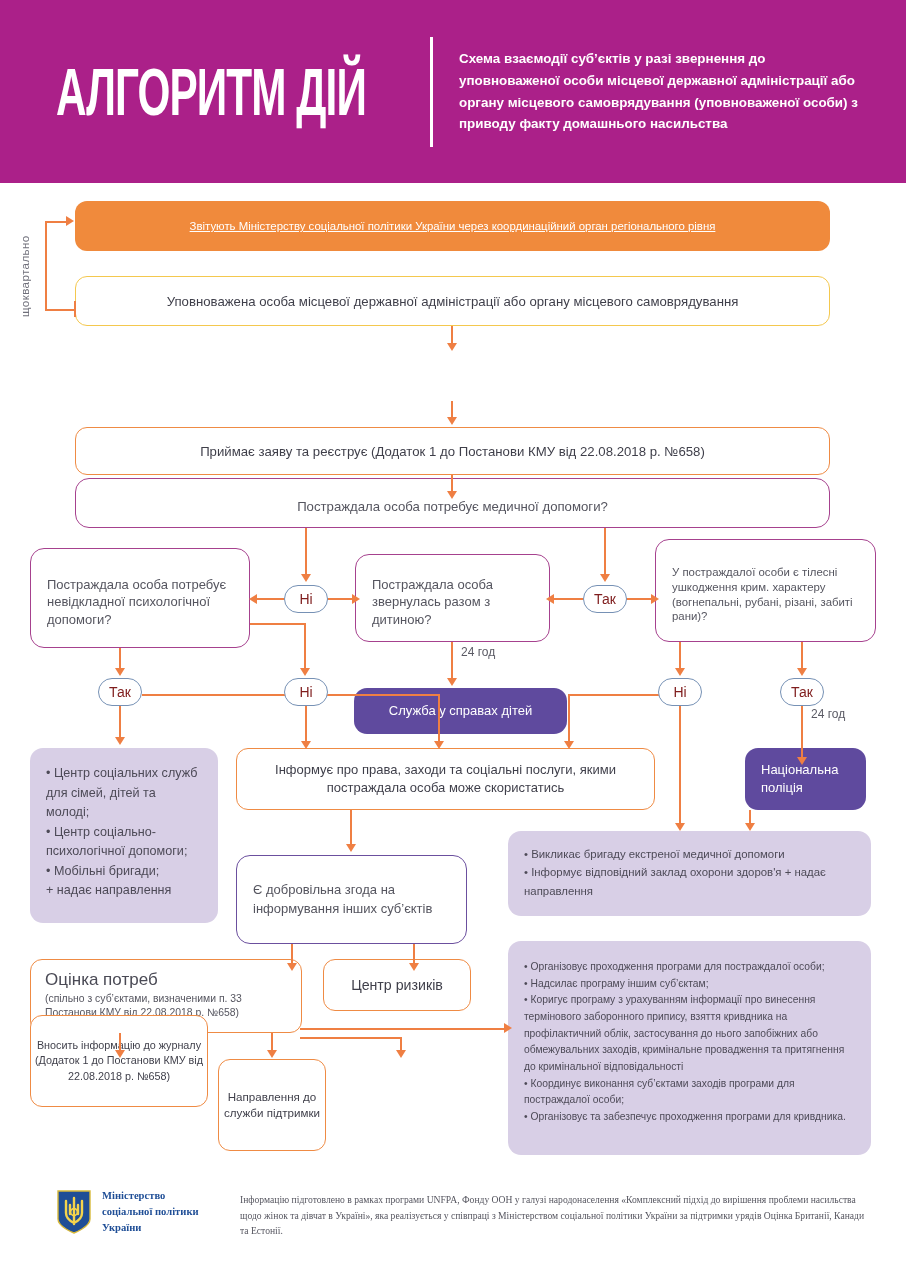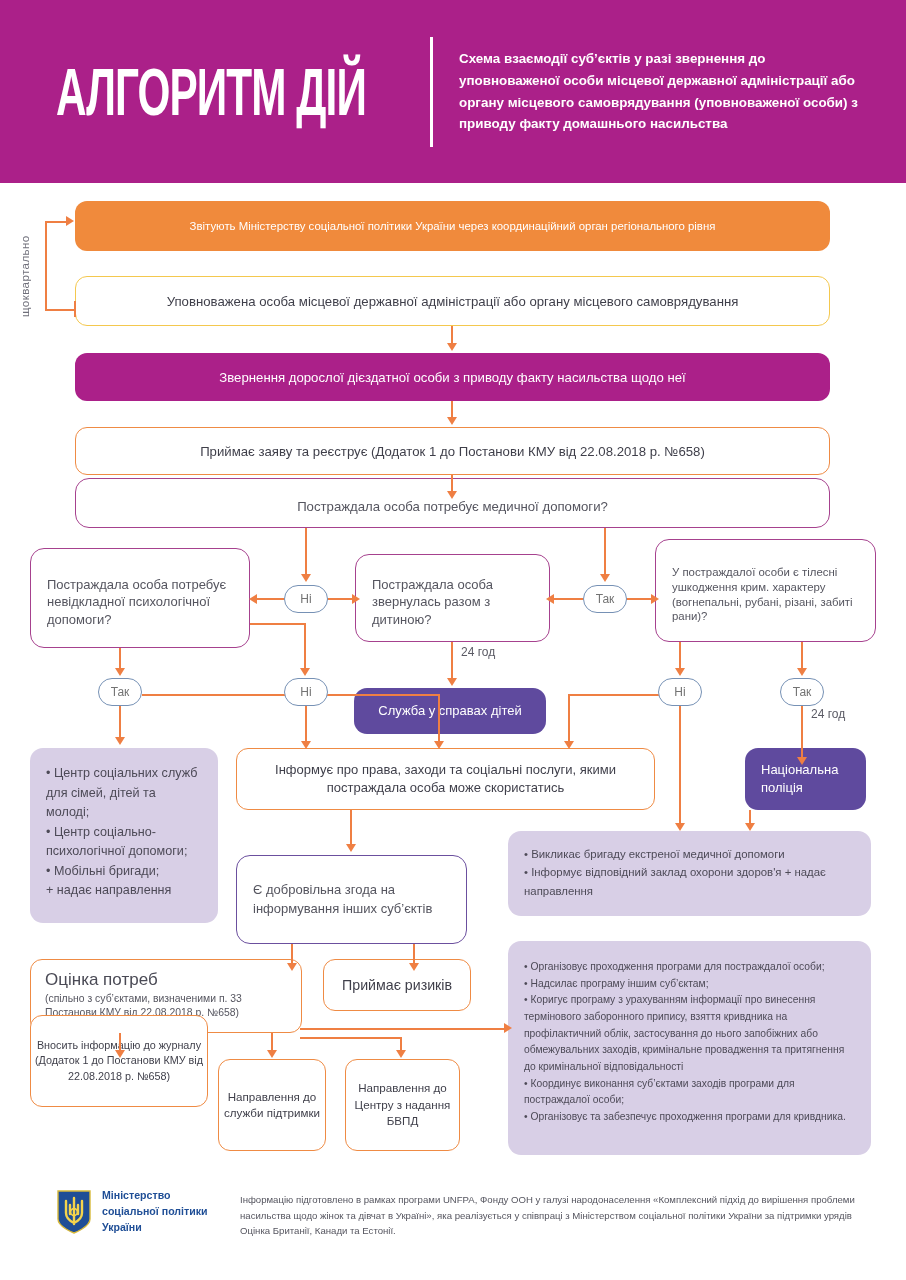--- a/index.html
+++ b/index.html
@@ -35,21 +35,21 @@
   }
 
   
   .canvas{ position:absolute; left:0; top:183px; width:906px; height:1097px; }
 
   .node{ position:absolute; display:flex; align-items:center; }
   .node .txt{ width:100%; }
 
   
   .b-orange-fill{ background:#f08a3c; border-radius:12px; }
-  .b-orange-fill .txt{ color:#ffffff; text-align:center; font-size:11.4px; }
+  .b-orange-fill .txt{ color:#ffffff; text-align:center; font-size:11.4px;text-decoration:underline; }
 
   .b-yellow-out{ background:#ffffff; border:1.6px solid #f4c84e; border-radius:12px; }
   .b-yellow-out .txt{ color:#3f3f4a; text-align:center; font-size:13.2px; }
 
   .b-magenta-fill{ background:#ab2089; border-radius:12px; }
   .b-magenta-fill .txt{ color:#ffffff; text-align:center; font-size:13.2px; }
 
   .b-orange-out{ background:#ffffff; border:1.6px solid #ef8b44; border-radius:12px; }
   .b-orange-out .txt{ color:#3f3f4a; text-align:center; font-size:13.2px; }
 
@@ -65,41 +65,41 @@
   .b-lilac-fill{ background:#d8cfe6; border-radius:13px; }
   .b-lilac-fill .txt{ color:#4d4a57; font-size:12.6px; line-height:1.55; }
 
   .pad-l{ padding:0 16px; }
   .pad-a{ padding:10px 16px; }
 
   
   .pill{
     position:absolute; background:#ffffff; border:1.6px solid #7691b5;
     border-radius:16px; display:flex; align-items:center; justify-content:center;
-    color:#737373; font-size:12px; z-index:6;
+    color:#7f1d1d; font-size:14px; z-index:6;
   }
 
   
   .ln{ position:absolute; background:#ef7f43; z-index:1; }
   .ln-v{ width:2px; }
   .ln-h{ height:2px; }
   .arw{ position:absolute; width:0; height:0; z-index:2; }
   .arw-d{ border-left:5px solid transparent; border-right:5px solid transparent; border-top:8px solid #ef7f43; }
   .arw-l{ border-top:5px solid transparent; border-bottom:5px solid transparent; border-right:8px solid #ef7f43; }
   .arw-r{ border-top:5px solid transparent; border-bottom:5px solid transparent; border-left:8px solid #ef7f43; }
 
   .vlabel{
     position:absolute; color:#6f6f7a; font-size:11.6px;
     writing-mode:vertical-rl; transform:rotate(180deg);
     letter-spacing:0.4px;
   }
   .hint{ position:absolute; color:#5a5a64; font-size:12px; }
 
   
-  .footer{ position:absolute; left:0; top:1180px; width:906px; height:100px; }
+  .footer{ position:absolute; left:0; top:1180px; width:906px; height:100px;font-family:Liberation Serif, serif; }
   .logo-wrap{ position:absolute; left:57px; top:8px; display:flex; align-items:center; }
   .logo-text{ margin-left:11px; color:#1f4e96; font-size:10.6px; font-weight:bold; line-height:1.5; }
   .footer-note{
     position:absolute; left:240px; top:12px; width:630px;
     color:#55555f; font-size:9.6px; line-height:1.62;
   }
   .bullets{ white-space:pre-line; }
 </style>
 </head>
 <body>
@@ -124,23 +124,20 @@
     <div class="txt">Звітують Міністерству соціальної політики України через координаційний орган регіонального рівня</div>
   </div>
 
   <div class="node b-yellow-out pad-l" style="left:75px; top:93px; width:755px; height:50px;">
     <div class="txt">Уповноважена особа місцевої державної адміністрації або органу місцевого самоврядування</div>
   </div>
 
   <div class="ln ln-v" style="left:451px; top:143px; height:19px;"></div>
   <div class="arw arw-d" style="left:447px; top:160px;"></div>
 
-  <div class="node b-magenta-fill pad-l" style="left:75px; top:170px; width:755px; height:48px;">
-    <div class="txt">Звернення дорослої дієздатної особи з приводу факту насильства щодо неї</div>
-  </div>
 
   <div class="ln ln-v" style="left:451px; top:218px; height:18px;"></div>
   <div class="arw arw-d" style="left:447px; top:234px;"></div>
 
   <div class="node b-orange-out pad-l" style="left:75px; top:244px; width:755px; height:48px;">
     <div class="txt">Приймає заяву та реєструє (Додаток 1 до Постанови КМУ від 22.08.2018 р. №658)</div>
   </div>
 
   <div class="ln ln-v" style="left:451px; top:292px; height:18px;"></div>
   <div class="arw arw-d" style="left:447px; top:308px;"></div>
@@ -188,21 +185,21 @@
 
   <div class="ln ln-h" style="left:250px; top:440px; width:56px;"></div>
   <div class="ln ln-v" style="left:304px; top:440px; height:47px;"></div>
   <div class="arw arw-d" style="left:300px; top:485px;"></div>
   <div class="pill" style="left:284px; top:495px; width:44px; height:28px;">Ні</div>
 
   <div class="ln ln-v" style="left:451px; top:459px; height:38px;"></div>
   <div class="arw arw-d" style="left:447px; top:495px;"></div>
   <div class="hint" style="left:461px; top:462px;">24 год</div>
 
-  <div class="node b-violet-fill" style="left:354px; top:505px; width:192px; height:46px; justify-content:center;">
+  <div class="node b-violet-fill" style="left:354px; top:505px; width:213px; height:46px; justify-content:center;">
     <div class="txt" style="text-align:center;">Служба у справах дітей</div>
   </div>
 
   <div class="ln ln-v" style="left:679px; top:459px; height:28px;"></div>
   <div class="arw arw-d" style="left:675px; top:485px;"></div>
   <div class="pill" style="left:658px; top:495px; width:44px; height:28px;">Ні</div>
 
   <div class="ln ln-v" style="left:801px; top:459px; height:28px;"></div>
   <div class="arw arw-d" style="left:797px; top:485px;"></div>
   <div class="pill" style="left:780px; top:495px; width:44px; height:28px;">Так</div>
@@ -264,21 +261,21 @@
   <div class="arw arw-d" style="left:409px; top:780px;"></div>
 
   <div class="node b-orange-out" style="left:30px; top:776px; width:272px; height:74px; align-items:flex-start; padding:10px 14px;">
     <div style="width:100%;">
       <div style="font-size:17px; color:#4a4a55;">Оцінка потреб</div>
       <div style="font-size:10.4px; line-height:1.36; color:#55555f; margin-top:2px;">(спільно з суб’єктами, визначеними п. 33 Постанови КМУ від 22.08.2018 р. №658)</div>
     </div>
   </div>
 
   <div class="node b-orange-out" style="left:323px; top:776px; width:148px; height:52px; justify-content:center;">
-    <div class="txt" style="text-align:center; font-size:14.2px;">Приймає ризиків</div>
+    <div class="txt" style="text-align:center; font-size:14.2px;">Центр ризиків</div>
   </div>
 
   <div class="ln ln-v" style="left:119px; top:850px; height:20px;"></div>
   <div class="arw arw-d" style="left:115px; top:867px;"></div>
 
   <div class="ln ln-v" style="left:271px; top:850px; height:20px;"></div>
   <div class="arw arw-d" style="left:267px; top:867px;"></div>
 
   <div class="ln ln-h" style="left:300px; top:854px; width:102px;"></div>
   <div class="ln ln-v" style="left:400px; top:854px; height:18px;"></div>
@@ -288,23 +285,20 @@
   <div class="arw arw-r" style="left:504px; top:840px;"></div>
 
   <div class="node b-orange-out" style="left:30px; top:832px; width:178px; height:92px; justify-content:center;">
     <div class="txt" style="text-align:center; font-size:10.8px; line-height:1.44;">Вносить інформацію до журналу (Додаток 1 до Постанови КМУ від 22.08.2018 р. №658)</div>
   </div>
 
   <div class="node b-orange-out" style="left:218px; top:876px; width:108px; height:92px; justify-content:center;">
     <div class="txt" style="text-align:center; font-size:11.6px; line-height:1.42;">Направлення до служби підтримки</div>
   </div>
 
-  <div class="node b-orange-out" style="left:345px; top:876px; width:115px; height:92px; justify-content:center;">
-    <div class="txt" style="text-align:center; font-size:11.6px; line-height:1.42;">Направлення до Центру з надання БВПД</div>
-  </div>
 
   <div class="node b-lilac-fill" style="left:508px; top:758px; width:363px; height:214px; align-items:flex-start; padding:18px 16px 0 16px;">
     <div class="txt bullets" style="font-size:10.3px; line-height:1.62;">• Організовує проходження програми для постраждалої особи;
 • Надсилає програму іншим суб’єктам;
 • Коригує програму з урахуванням інформації про винесення термінового заборонного припису, взяття кривдника на профілактичний облік, застосування до нього запобіжних або обмежувальних заходів, кримінальне провадження та притягнення до кримінальної відповідальності
 • Координує виконання суб’єктами заходів програми для постраждалої особи;
 • Організовує та забезпечує проходження програми для кривдника.</div>
   </div>
 
 </div>

